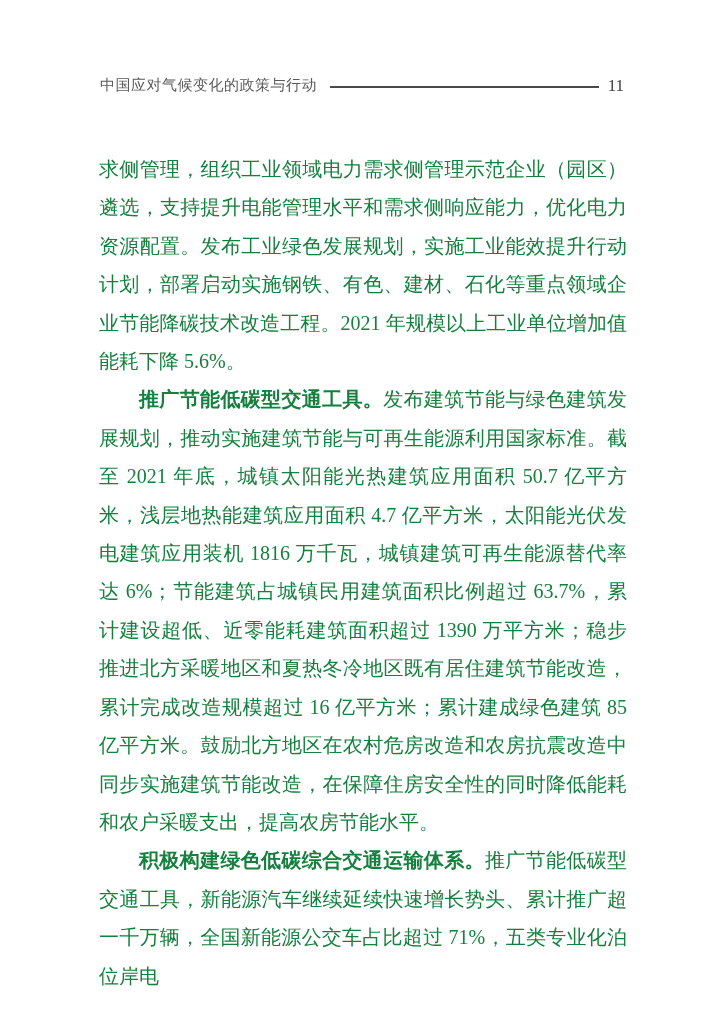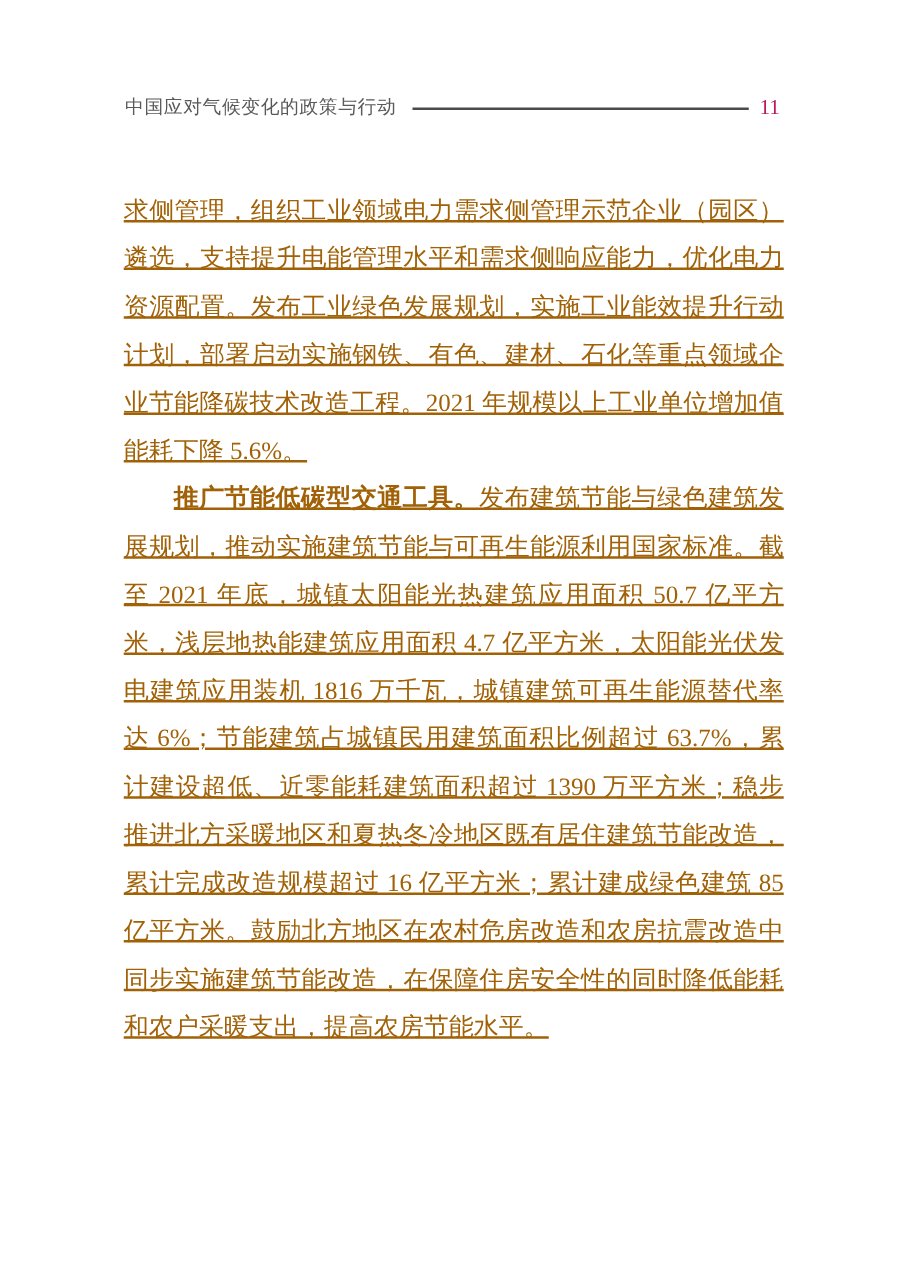--- a/index.html
+++ b/index.html
@@ -35,38 +35,37 @@
   .header-rule {
     flex: 1;
     height: 2px;
     background: #4a4a4a;
     margin: 0 9px 0 13px;
     align-self: center;
   }
   .header-page-number {
     font-family: "Liberation Serif", "DejaVu Serif", serif;
     font-size: 17px;
-    color: #be185d;
+    color: #404040;
     white-space: nowrap;
   }
   .page-body {
     position: absolute;
     left: 99px;
     top: 150px;
     width: 528px;
   }
   .para {
     margin: 0;
     padding: 0;
     font-size: 20px;
     line-height: 38.4px;
-    color: #a16207;
+    color: #15803d;
     text-align: justify;
     text-justify: inter-ideograph;
-    text-decoration: underline;
   }
   .para.indent { text-indent: 2em; }
   .para .lead { font-weight: bold; }
 </style>
 </head>
 <body>
 
 <div class="page">
 
   <header class="page-header">
@@ -74,16 +73,17 @@
     <span class="header-rule"></span>
     <span class="header-page-number">11</span>
   </header>
 
   <main class="page-body">
 
     <p class="para"><span class="lead"></span><span>求侧管理，组织工业领域电力需求侧管理示范企业（园区）遴选，支持提升电能管理水平和需求侧响应能力，优化电力资源配置。发布工业绿色发展规划，实施工业能效提升行动计划，部署启动实施钢铁、有色、建材、石化等重点领域企业节能降碳技术改造工程。2021 年规模以上工业单位增加值能耗下降 5.6%。</span></p>
 
     <p class="para indent"><span class="lead">推广节能低碳型交通工具。</span><span>发布建筑节能与绿色建筑发展规划，推动实施建筑节能与可再生能源利用国家标准。截至 2021 年底，城镇太阳能光热建筑应用面积 50.7 亿平方米，浅层地热能建筑应用面积 4.7 亿平方米，太阳能光伏发电建筑应用装机 1816 万千瓦，城镇建筑可再生能源替代率达 6%；节能建筑占城镇民用建筑面积比例超过 63.7%，累计建设超低、近零能耗建筑面积超过 1390 万平方米；稳步推进北方采暖地区和夏热冬冷地区既有居住建筑节能改造，累计完成改造规模超过 16 亿平方米；累计建成绿色建筑 85 亿平方米。鼓励北方地区在农村危房改造和农房抗震改造中同步实施建筑节能改造，在保障住房安全性的同时降低能耗和农户采暖支出，提高农房节能水平。</span></p>
 
+    <p class="para indent"><span class="lead">积极构建绿色低碳综合交通运输体系。</span><span>推广节能低碳型交通工具，新能源汽车继续延续快速增长势头、累计推广超一千万辆，全国新能源公交车占比超过 71%，五类专业化泊位岸电</span></p>
 
   </main>
 
 </div>
 
 </body></html>

